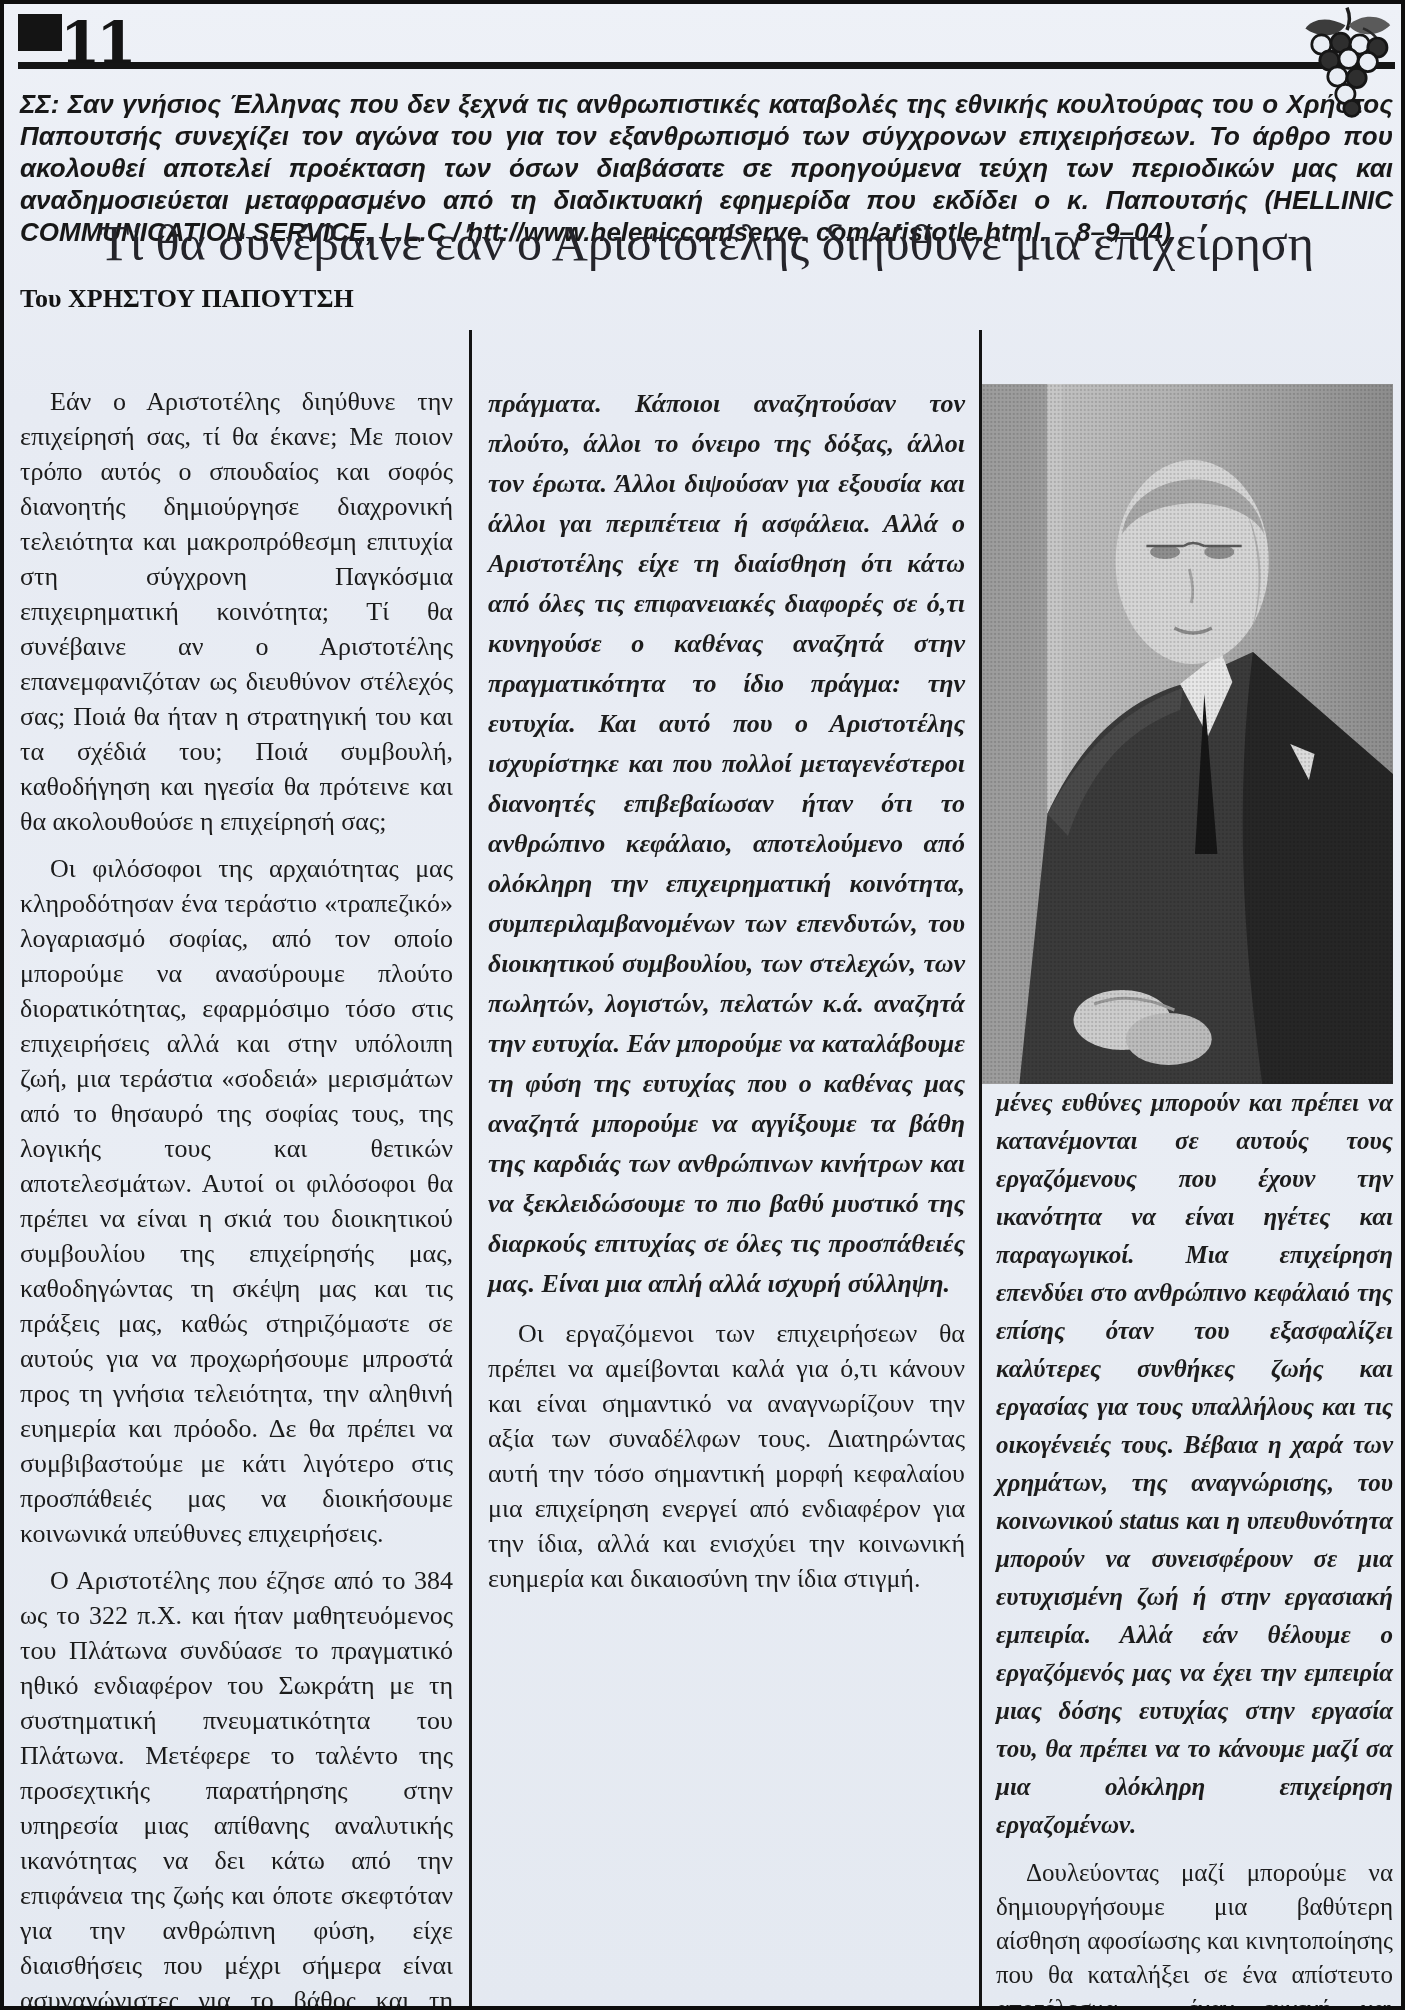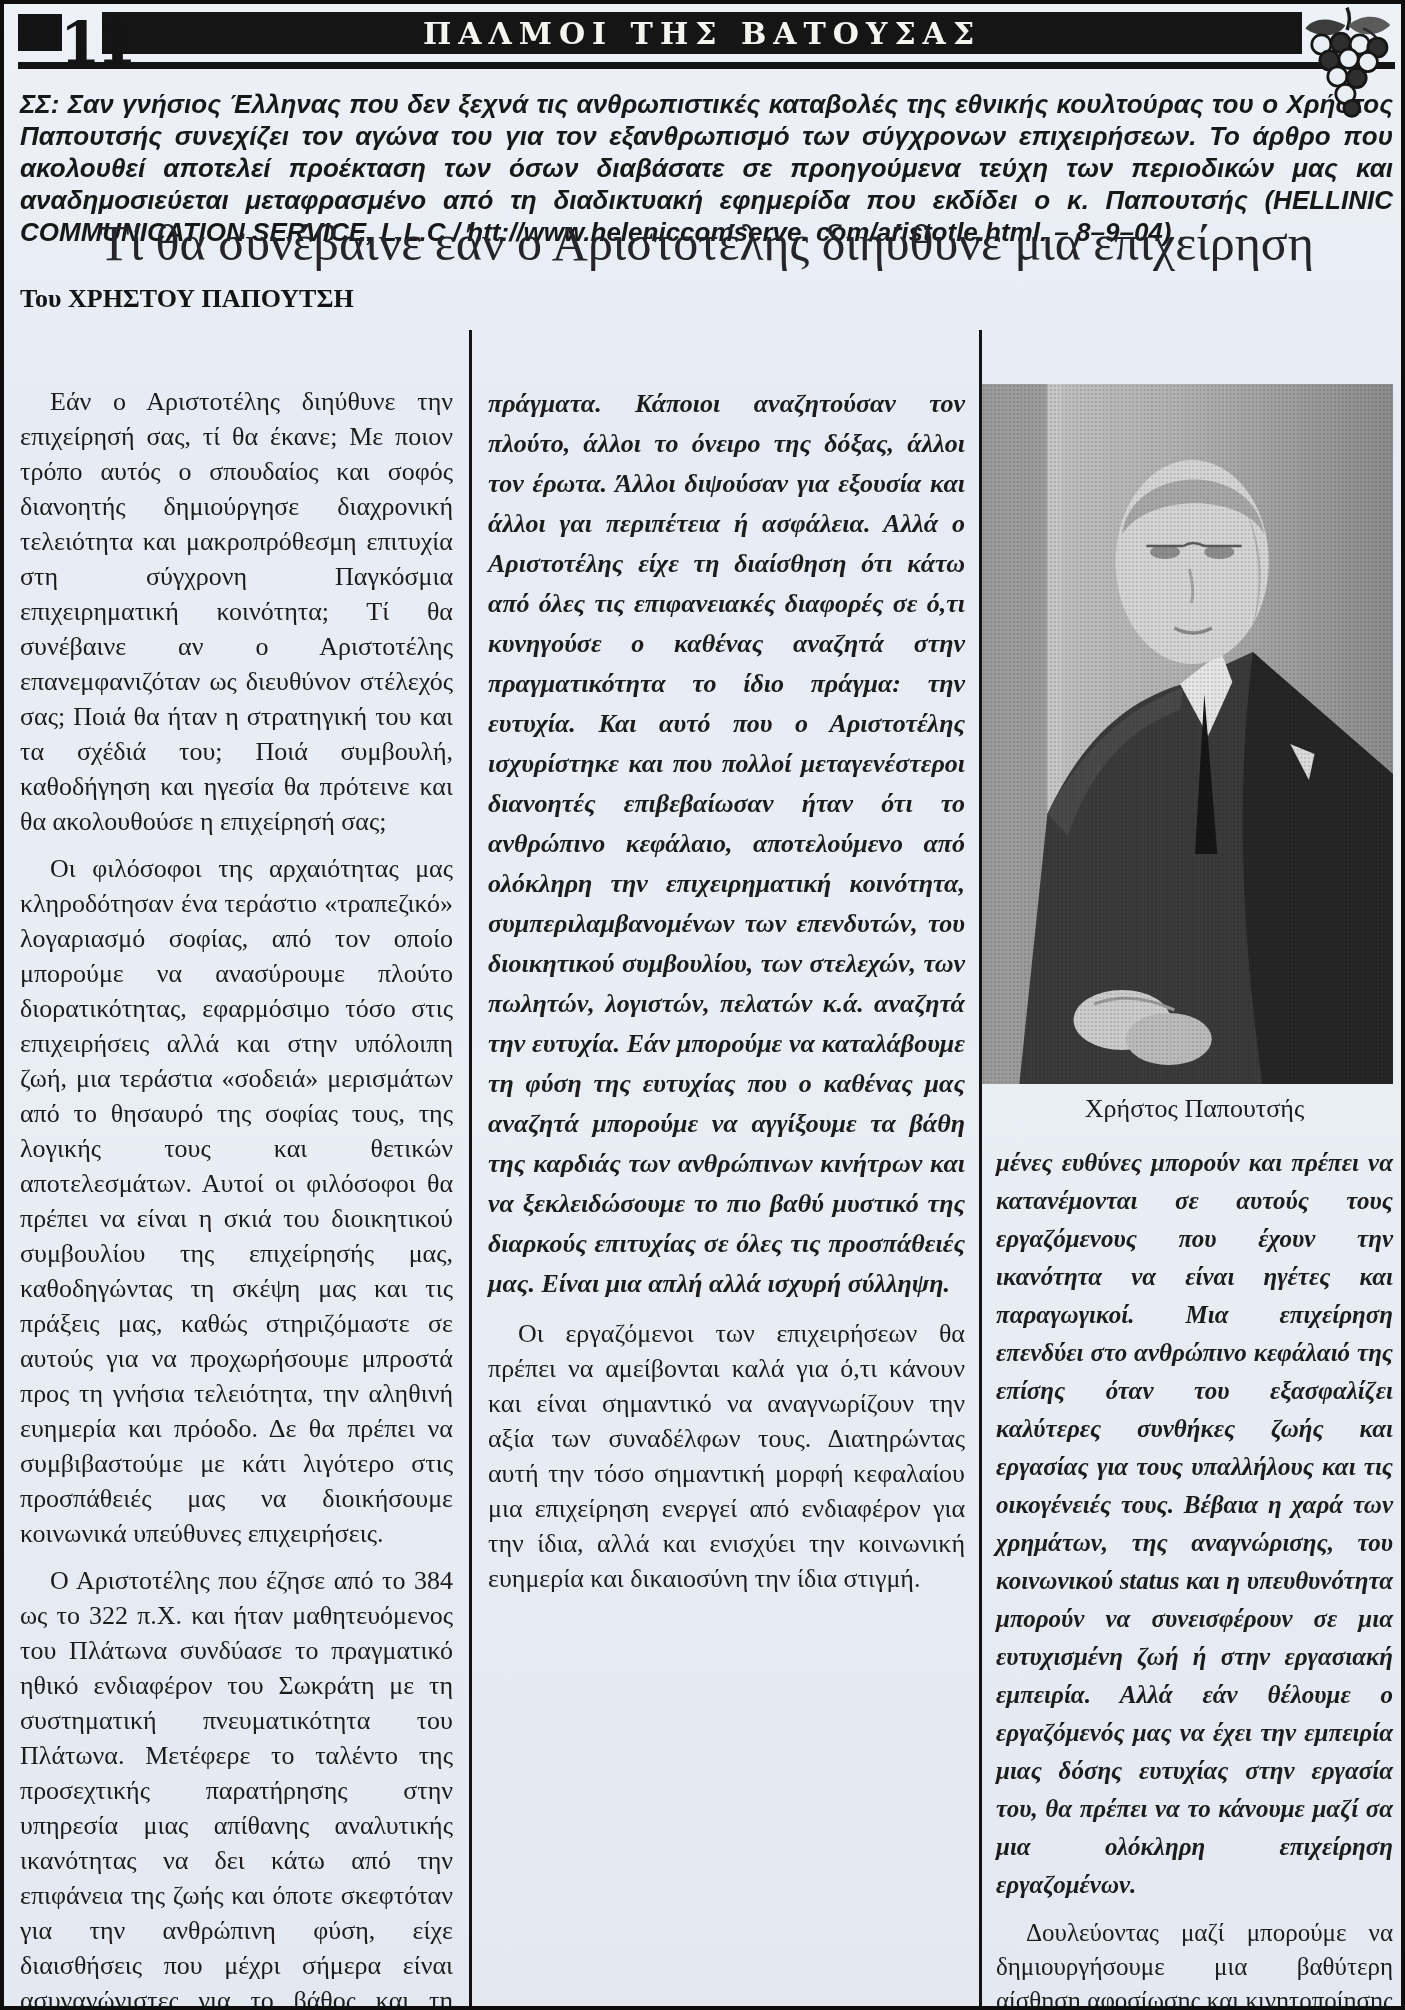--- a/index.html
+++ b/index.html
@@ -46,23 +46,20 @@
   .photo{display:block;margin-left:-14px;width:calc(100% + 14px);height:700px;}
   .caption{text-align:center;font-size:26px;margin:10px 0 20px 0;}
 </style>
 </head>
 <body>
 
 <div class="page">
 
   <div class="mh-square"></div>
   <div class="mh-num">11</div>
-  <div class="mh-banner">
-    <span class="mh-title">ΠΑΛΜΟΙ ΤΗΣ ΒΑΤΟΥΣΑΣ</span>
-  </div>
   <div class="mh-rule"></div>
   <svg class="grapes" viewBox="0 0 60 70">
     <path d="M30,1 q3,7 0,14" stroke="#1d1d1d" stroke-width="2.2" fill="none"></path>
     <path d="M29,12 C18,6 8,8 4,14 C12,20 24,20 29,12 Z" fill="#3c3c3c"></path>
     <path d="M31,12 C40,4 52,6 57,12 C50,19 37,20 31,12 Z" fill="#5a5a5a"></path>
     <path d="M40,14 q10,4 12,14" stroke="#2a2a2a" stroke-width="1.6" fill="none"></path>
     <g stroke="#161616" stroke-width="1.7" fill="#e9edf4">
       <circle cx="14" cy="24" r="6"></circle>
         <circle cx="26" cy="23" r="6" fill="#2e2e2e"></circle>
       <circle cx="38" cy="24" r="6"></circle>
@@ -129,21 +126,20 @@
         <path d="M222,185 q6,22 2,34" stroke="#a5a5a5" stroke-width="3" fill="none"></path>
         <path d="M206,244 q20,10 40,0" stroke="#8a8a8a" stroke-width="3.5" fill="none"></path>
 
         <ellipse cx="150" cy="636" rx="52" ry="30" fill="#cdcdcd"></ellipse>
         <ellipse cx="200" cy="655" rx="46" ry="26" fill="#bcbcbc"></ellipse>
         <path d="M120,620 q40,-14 86,6" stroke="#9a9a9a" stroke-width="3" fill="none"></path>
 
         <path d="M70,430 C110,360 160,322 215,304 L212,326 C160,344 118,380 92,452 Z" fill="#4a4a4a"></path>
         <rect x="0" y="0" width="440" height="700" fill="url(#ht)"></rect>
       </svg>
-      <div class="caption">Χρήστος Παπουτσής</div>
       <div>
           <p class="para lead-italic noindent">μένες ευθύνες μπορούν και πρέπει να κατανέμονται σε αυτούς τους εργαζόμενους που έχουν την ικανότητα να είναι ηγέτες και παραγωγικοί. Μια επιχείρηση επενδύει στο ανθρώπινο κεφάλαιό της επίσης όταν του εξασφαλίζει καλύτερες συνθήκες ζωής και εργασίας για τους υπαλλήλους και τις οικογένειές τους. Βέβαια η χαρά των χρημάτων, της αναγνώρισης, του κοινωνικού status και η υπευθυνότητα μπορούν να συνεισφέρουν σε μια ευτυχισμένη ζωή ή στην εργασιακή εμπειρία. Αλλά εάν θέλουμε ο εργαζόμενός μας να έχει την εμπειρία μιας δόσης ευτυχίας στην εργασία του, θα πρέπει να το κάνουμε μαζί σα μια ολόκληρη επιχείρηση εργαζομένων.</p>
           <p class="para normal">Δουλεύοντας μαζί μπορούμε να δημιουργήσουμε μια βαθύτερη αίσθηση αφοσίωσης και κινητοποίησης που θα καταλήξει σε ένα απίστευτο αποτέλεσμα – έναν ευγενή και αξιόλογο σκοπό για όλους.</p>
         </div>
 
     </div>
 
   </div>
 </div>
 

